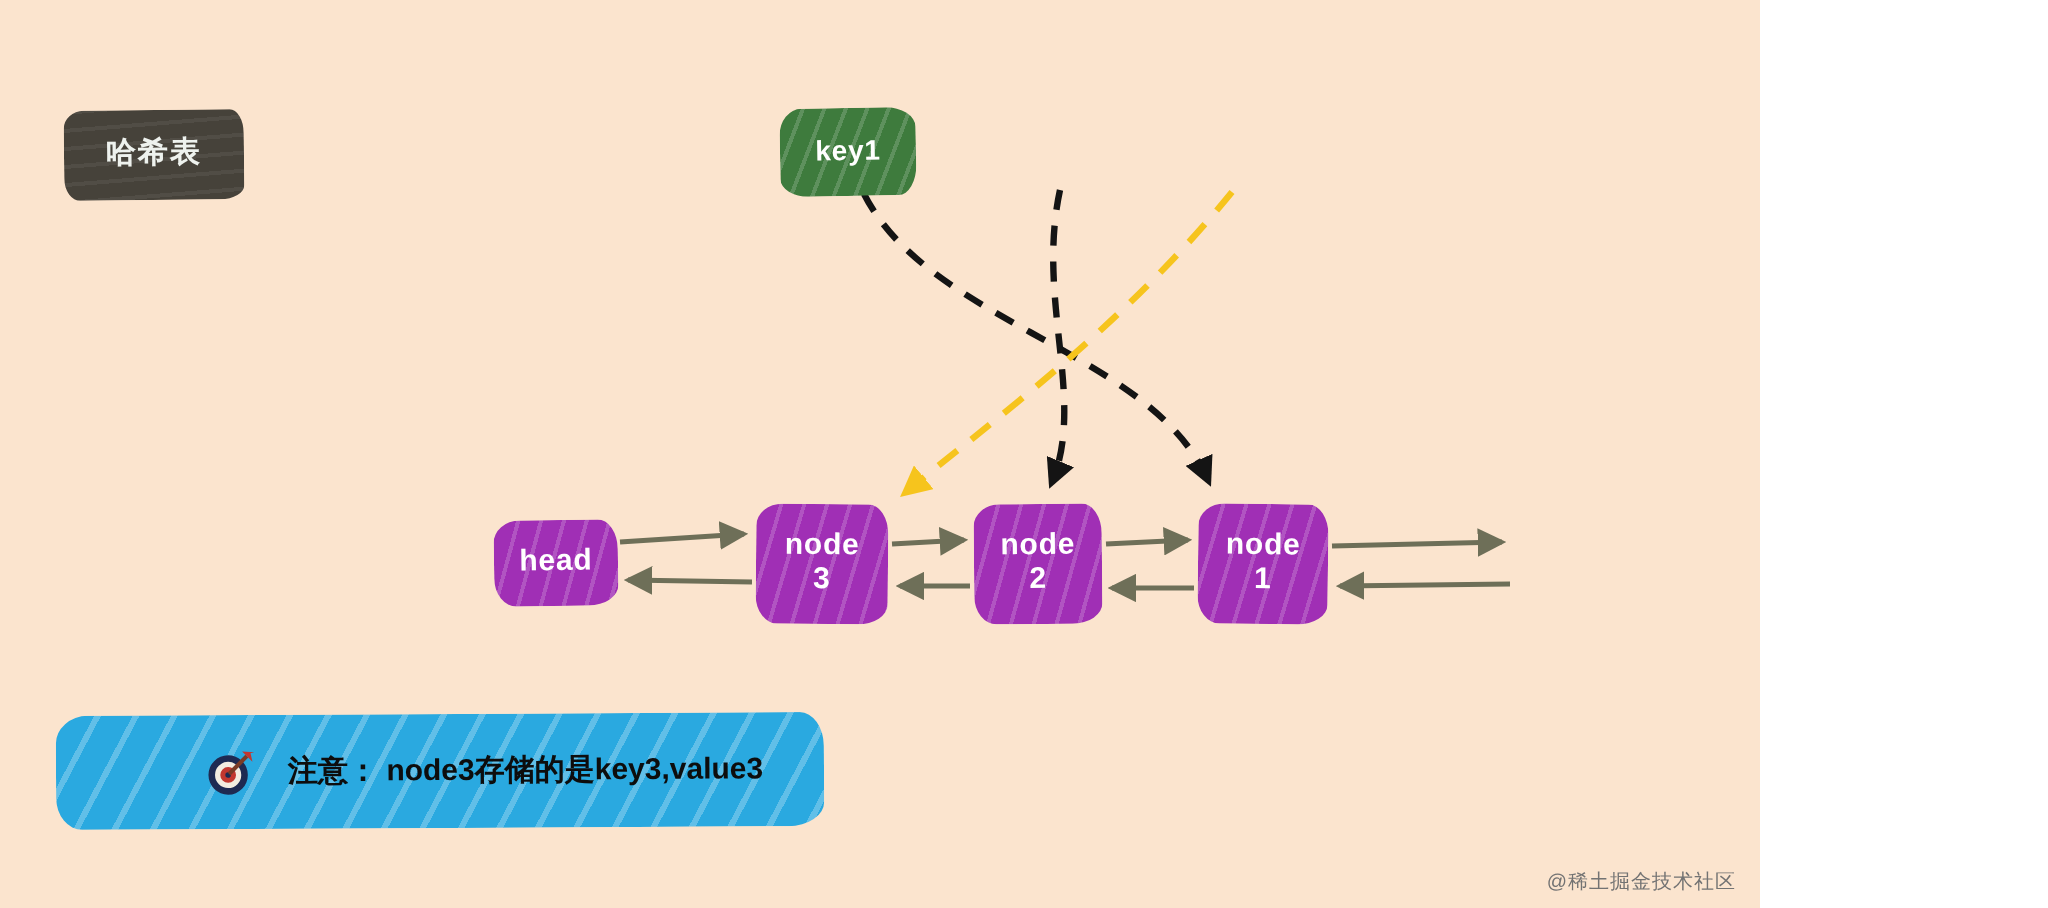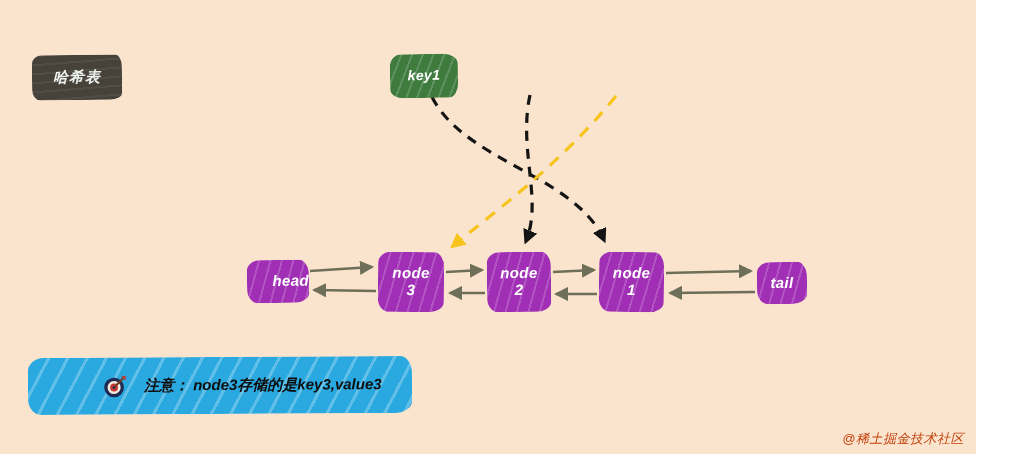--- a/index.html
+++ b/index.html
@@ -1,20 +1,19 @@
 <!DOCTYPE html>
 <html><head>
 <meta charset="utf-8">
 <style>
   html,body{margin:0;padding:0;}
   body{font-family:"Liberation Sans","DejaVu Sans",sans-serif;}
   .canvas{
-    position:relative;width:976px;height:454px;overflow:hidden;
+    position:relative;width:880px;height:454px;overflow:hidden;
     background:#fbe4ce;
-    font-style:italic;
   }
   .abs{position:absolute;}
   .box{
     position:absolute;display:flex;flex-direction:column;
     align-items:center;justify-content:center;
     color:#fff;font-weight:600;text-align:center;line-height:1.12;
     box-sizing:border-box;
   }
   
   .lbl-dark{
@@ -44,21 +43,21 @@
   .banner{
     background-color:#2aa9e0;
     background-image:repeating-linear-gradient(118deg, rgba(255,255,255,0.26) 0 3px, transparent 3px 17px);
     border-radius:16px 12px 18px 13px / 14px 17px 12px 16px;
     display:flex;align-items:center;gap:14px;
     color:#0d0d0d;font-weight:700;font-size:15px;
     padding-left:72px;box-sizing:border-box;
   }
   .watermark{
     position:absolute;right:12px;bottom:6px;
-    color:#c2410c;font-size:13px;letter-spacing:.5px;
+    color:#737373;font-size:10px;letter-spacing:.5px;
   }
   svg.overlay{position:absolute;left:0;top:0;pointer-events:none;}
 </style>
 </head>
 <body>
 
 <div class="canvas">
 
   <svg class="overlay" width="1024" height="454" viewBox="0 0 1024 454">
     <defs>
@@ -91,37 +90,34 @@
 
   <div class="box lbl-dark" style="left:32px;top:55px;width:90px;height:45px;transform:rotate(-0.6deg);">
     <span>哈希表</span>
   </div>
 
   <div class="box key-box" style="left:390px;top:54px;width:68px;height:44px;transform:rotate(-1deg);">
     <span>key1</span>
   </div>
 
 
-  <div class="box node-box" style="left:247px;top:260px;width:62px;height:43px;transform:rotate(-0.8deg);font-size:15px;align-items:flex-end;">
+  <div class="box node-box" style="left:247px;top:260px;width:62px;height:43px;transform:rotate(-0.8deg);font-size:15px;">
     <span>head</span>
   </div>
   <div class="box node-box" style="left:378px;top:252px;width:66px;height:60px;transform:rotate(0.5deg);">
     <span>node</span>
     <span>3</span>
   </div>
   <div class="box node-box" style="left:487px;top:252px;width:64px;height:60px;transform:rotate(-0.5deg);">
     <span>node</span>
     <span>2</span>
   </div>
   <div class="box node-box" style="left:599px;top:252px;width:65px;height:60px;transform:rotate(0.7deg);">
     <span>node</span>
     <span>1</span>
-  </div>
-  <div class="box node-box" style="left:757px;top:262px;width:50px;height:42px;transform:rotate(-0.6deg);font-size:15px;">
-    <span>tail</span>
   </div>
 
   <div class="abs banner" style="left:28px;top:357px;width:384px;height:57px;transform:rotate(-0.3deg);">
     <span style="display:inline-flex;">
       <svg width="30" height="30" viewBox="0 0 32 32">
         <circle cx="15" cy="17" r="10.5" fill="#1e2a52"></circle>
         <circle cx="15" cy="17" r="7" fill="#f2ece0"></circle>
         <circle cx="15" cy="17" r="4.2" fill="#c2372f"></circle>
         <circle cx="15" cy="17" r="1.5" fill="#1e2a52"></circle>
         <line x1="15.5" y1="16.5" x2="25" y2="7" stroke="#7a3b26" stroke-width="2.2"></line>

